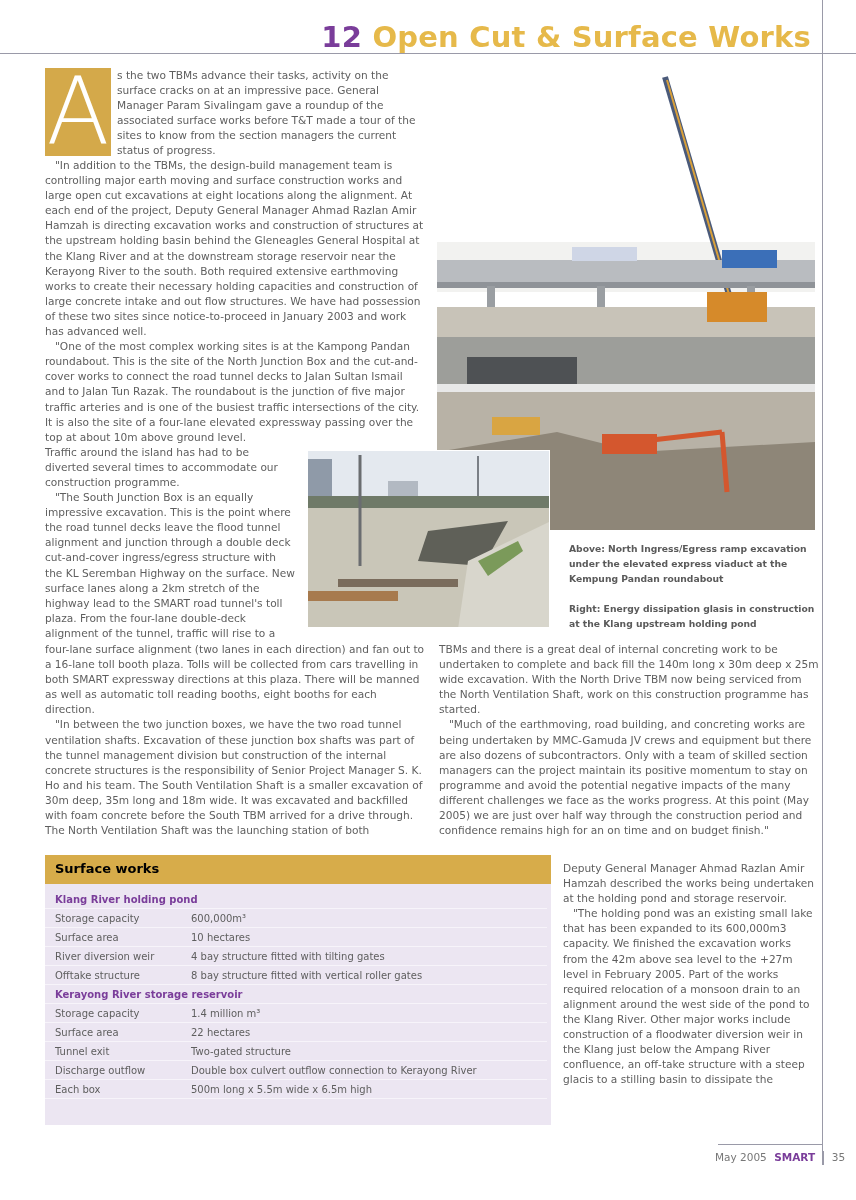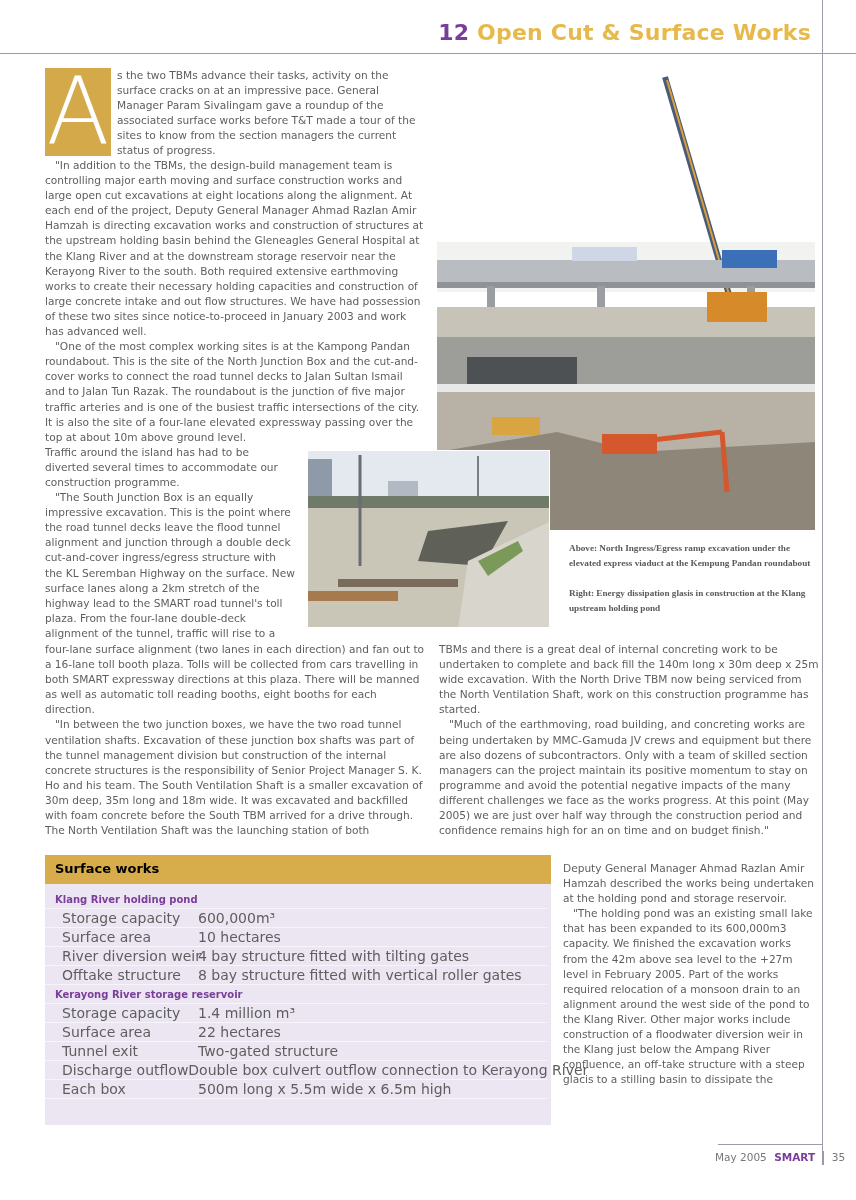--- a/index.html
+++ b/index.html
@@ -2,48 +2,48 @@
 <html><head>
 <meta charset="utf-8">
 <style>
   * { box-sizing: border-box; margin: 0; padding: 0; }
   html, body { width: 856px; height: 1200px; background: #ffffff; overflow: hidden; }
   body { position: relative; font-family: "DejaVu Sans", sans-serif; color: #5b5b5b; }
 
   .rule-h { position: absolute; left: 0; top: 53px; width: 856px; height: 1px; background: #9a9aa8; }
   .rule-v { position: absolute; left: 822px; top: 0; width: 1px; height: 1165px; background: #9a9aa8; }
 
-  .page-title { position: absolute; right: 45px; top: 20px; font-family: "DejaVu Sans", sans-serif; font-weight: bold; font-size: 22px; letter-spacing: 0.2px; white-space: nowrap; }
+  .page-title { position: absolute; right: 45px; top: 20px; font-family: "DejaVu Sans", sans-serif; font-weight: bold; font-size: 29px; letter-spacing: 0.2px; white-space: nowrap; }
   .page-title .num { color: #7a3d9a; }
   .page-title .txt { color: #e6b94a; }
 
   .body-text { font-size: 10.6px; line-height: 15.1px; color: #5e5e5e; }
   .para { text-indent: 0; }
   .para.indent { text-indent: 10px; }
 
   .col-left { position: absolute; left: 45px; top: 68px; width: 380px; }
   .dropcap-wrap { position: relative; height: 90px; }
   .dropcap { position: absolute; left: 0; top: 0; width: 66px; height: 88px; background: #d4a94a; color: #fff; font-family: "DejaVu Sans", sans-serif; font-size: 92px; line-height: 88px; text-align: center; font-weight: 300; }
   .dropcap-text { position: absolute; left: 72px; top: 0; width: 305px; }
 
   .narrow { width: 250px; }
 
   .photo-main { position: absolute; left: 437px; top: 72px; width: 378px; height: 458px; overflow: hidden; }
   .photo-inset { position: absolute; left: 307px; top: 450px; width: 243px; height: 178px; overflow: hidden; border: 1px solid #fff; }
 
-  .caption { position: absolute; left: 569px; top: 541px; width: 250px; font-size: 9.2px; line-height: 15px; font-weight: bold; color: #5a5a5a; font-family: Liberation Serif, serif; }
+  .caption { position: absolute; left: 569px; top: 541px; width: 250px; font-size: 9.2px; line-height: 15px; font-weight: bold; color: #5a5a5a; }
   .caption p + p { margin-top: 15px; }
 
   .wide-left { position: absolute; left: 45px; top: 627px; width: 380px; }
   .col-right { position: absolute; left: 439px; top: 642px; width: 382px; }
 
   .box-surface { position: absolute; left: 45px; top: 855px; width: 506px; height: 270px; background: #ece6f2; }
   .box-surface .hdr { background: #d7ac4a; color: #000000; font-weight: bold; font-size: 13px; height: 29px; line-height: 27px; padding-left: 10px; }
   .box-surface .sect { color: #7a3d9a; font-weight: bold; font-size: 10px; height: 19px; line-height: 19px; padding-left: 10px; border-bottom: 1px solid #f7f4fa; margin: 0 4px 0 0; }
-  .box-surface .row { display: flex; height: 19px; line-height: 19px; font-size: 14px; color: #5e5e5e; padding-left: 17px; border-bottom: 1px solid #f7f4fa; margin-right: 4px; }
+  .box-surface .row { display: flex; height: 19px; line-height: 19px; font-size: 10px; color: #5e5e5e; padding-left: 10px; border-bottom: 1px solid #f7f4fa; margin-right: 4px; }
   .box-surface .row .k { width: 136px; white-space: nowrap; }
   .box-surface .row .v { white-space: nowrap; }
   .box-surface .pad-top { height: 6px; }
 
   .box-flood { position: absolute; left: 563px; top: 856px; width: 252px; }
   .box-flood .hdr { background: #7a3d9a; color: #fff; font-weight: bold; font-size: 13px; height: 27px; line-height: 27px; padding-left: 8px; }
   .box-flood .text { margin-top: 5px; font-size: 10.6px; line-height: 15.1px; color: #5e5e5e; width: 255px; }
 
   .footer-rule { position: absolute; left: 718px; top: 1144px; width: 104px; height: 1px; background: #9a9aa8; }
   .footer { position: absolute; left: 715px; top: 1151px; font-size: 10.5px; color: #777; white-space: nowrap; }

